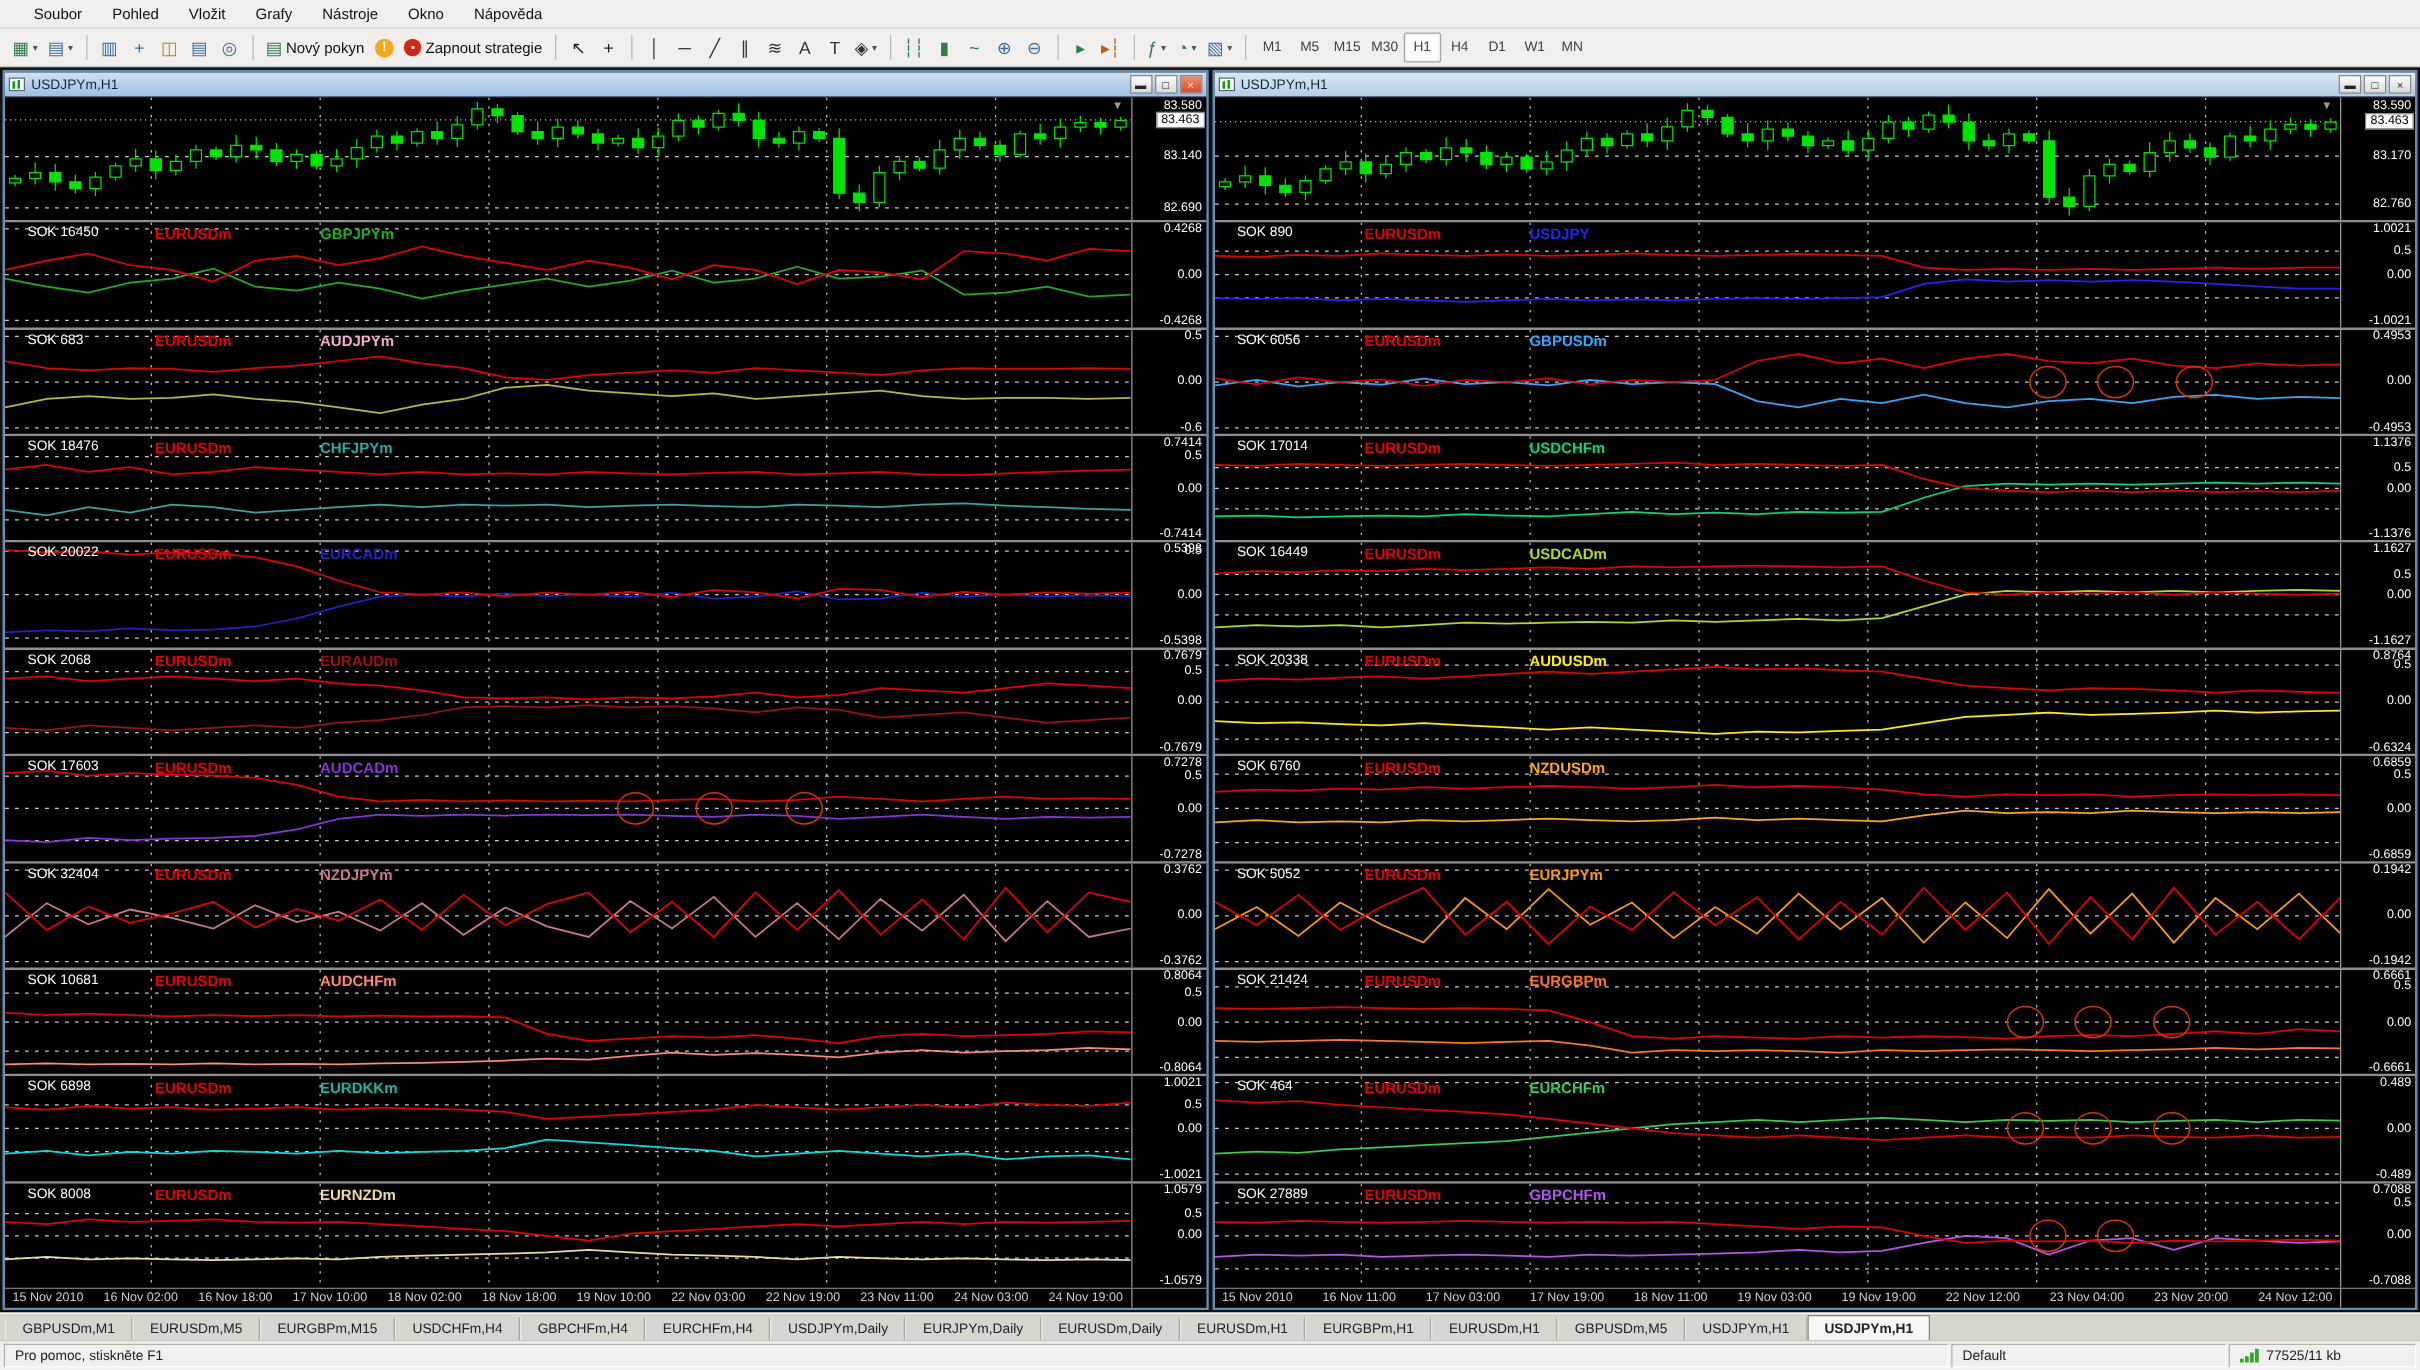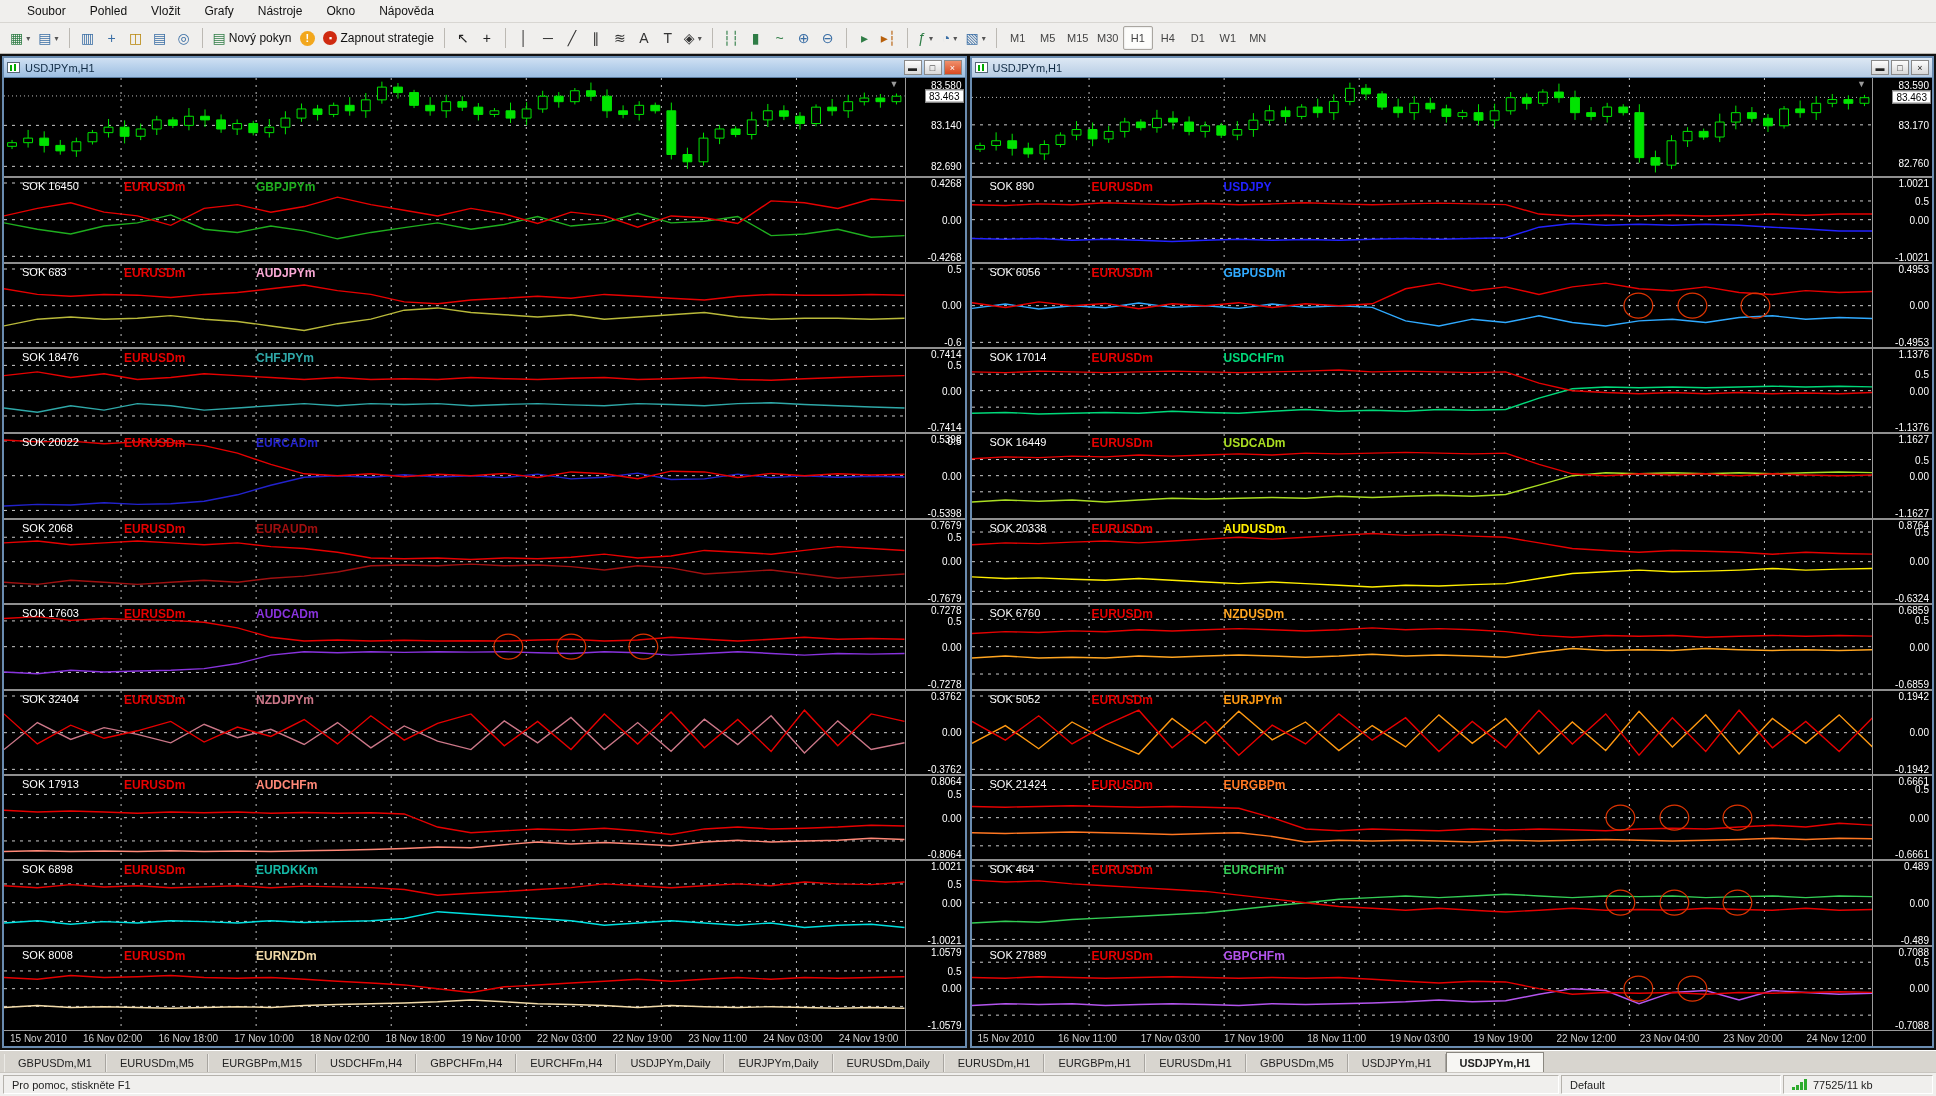--- a/index.html
+++ b/index.html
@@ -565,21 +565,21 @@
                 <line x1="580" y1="0" x2="580" y2="200" stroke="#ffffff" stroke-width="1" stroke-dasharray="2 5" opacity="0.75" vector-effect="non-scaling-stroke"></line>
                 <line x1="730" y1="0" x2="730" y2="200" stroke="#ffffff" stroke-width="1" stroke-dasharray="2 5" opacity="0.75" vector-effect="non-scaling-stroke"></line>
                 <line x1="880" y1="0" x2="880" y2="200" stroke="#ffffff" stroke-width="1" stroke-dasharray="2 5" opacity="0.75" vector-effect="non-scaling-stroke"></line>
                 <line x1="0" y1="100" x2="1000" y2="100" stroke="#ffffff" stroke-width="1" stroke-dasharray="3 5" opacity="0.8" vector-effect="non-scaling-stroke"></line>
                 <line x1="0" y1="44.19642857142857" x2="1000" y2="44.19642857142857" stroke="#ffffff" stroke-width="1" stroke-dasharray="3 5" opacity="0.8" vector-effect="non-scaling-stroke"></line>
                 <line x1="0" y1="155.80357142857144" x2="1000" y2="155.80357142857144" stroke="#ffffff" stroke-width="1" stroke-dasharray="3 5" opacity="0.8" vector-effect="non-scaling-stroke"></line>
                 <polyline points="0,181 37.03703703703704,179.2 74.07407407407408,181 111.1111111111111,180.1 148.14814814814815,181 185.18518518518516,179.2 222.2222222222222,181 259.25925925925924,180.1 296.2962962962963,181 333.3333333333333,179.2 370.3703703703703,178.3 407.4074074074074,176.5 444.4444444444444,173.8 481.48148148148147,170.2 518.5185185185185,172 555.5555555555555,164.8 592.5925925925926,158.5 629.6296296296297,163 666.6666666666666,159.4 703.7037037037037,163 740.7407407407406,167.5 777.7777777777778,158.5 814.8148148148148,154 851.8518518518518,158.5 888.8888888888888,155.8 925.925925925926,154 962.9629629629629,149.5 1000,152.2" fill="none" stroke="#ff8877" stroke-width="1.4" vector-effect="non-scaling-stroke"></polyline>
                 <polyline points="0,82 37.03703703703704,86.5 74.07407407407408,83.8 111.1111111111111,86.5 148.14814814814815,89.2 185.18518518518516,86.5 222.2222222222222,88.3 259.25925925925924,86.5 296.2962962962963,89.2 333.3333333333333,87.4 370.3703703703703,89.2 407.4074074074074,88.3 444.4444444444444,91 481.48148148148147,122.5 518.5185185185185,136 555.5555555555555,131.5 592.5925925925926,127 629.6296296296297,129.7 666.6666666666666,125.2 703.7037037037037,131.5 740.7407407407406,140.5 777.7777777777778,127 814.8148148148148,122.5 851.8518518518518,127 888.8888888888888,125.2 925.925925925926,122.5 962.9629629629629,118 1000,119.8" fill="none" stroke="#e60000" stroke-width="1.4" vector-effect="non-scaling-stroke"></polyline>
               </svg>
               <div class="pane-labels">
-                <span class="lab-sok">SOK 17913</span>
+                <span class="lab-sok">SOK 10681</span>
                 <span class="lab-base" style="color: rgb(230, 0, 0);">EURUSDm</span>
                 <span class="lab-pair" style="color: rgb(255, 136, 119);">AUDCHFm</span>
               </div>
             </div>
             <div class="pane-scale">
               <span class="scale-lab" style="top: 6%;">0.8064</span>
               <span class="scale-lab" style="top: 22.0982%;">0.5</span>
               <span class="scale-lab" style="top: 50%;">0.00</span>
               <span class="scale-lab" style="top: 94%;">-0.8064</span>
             </div>

